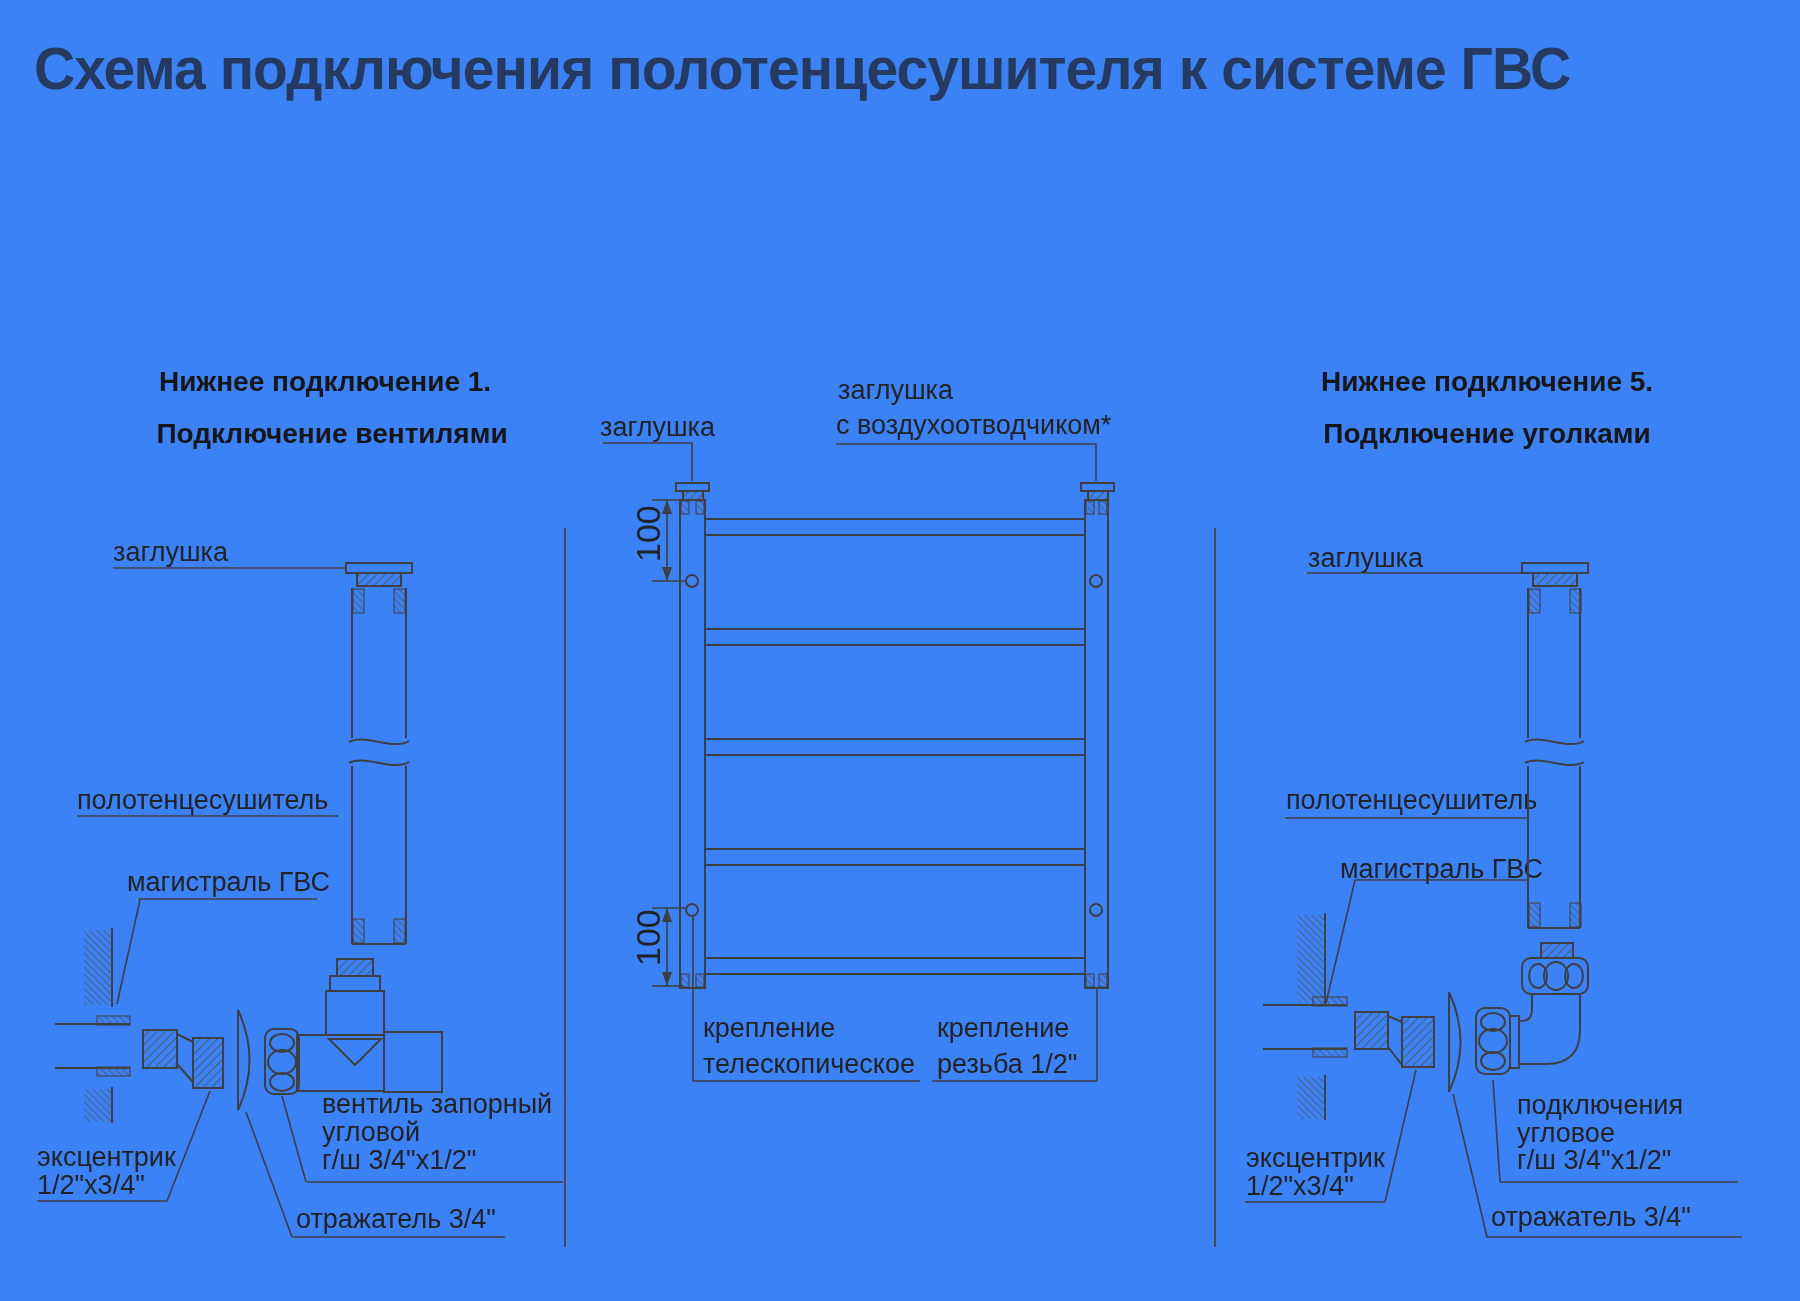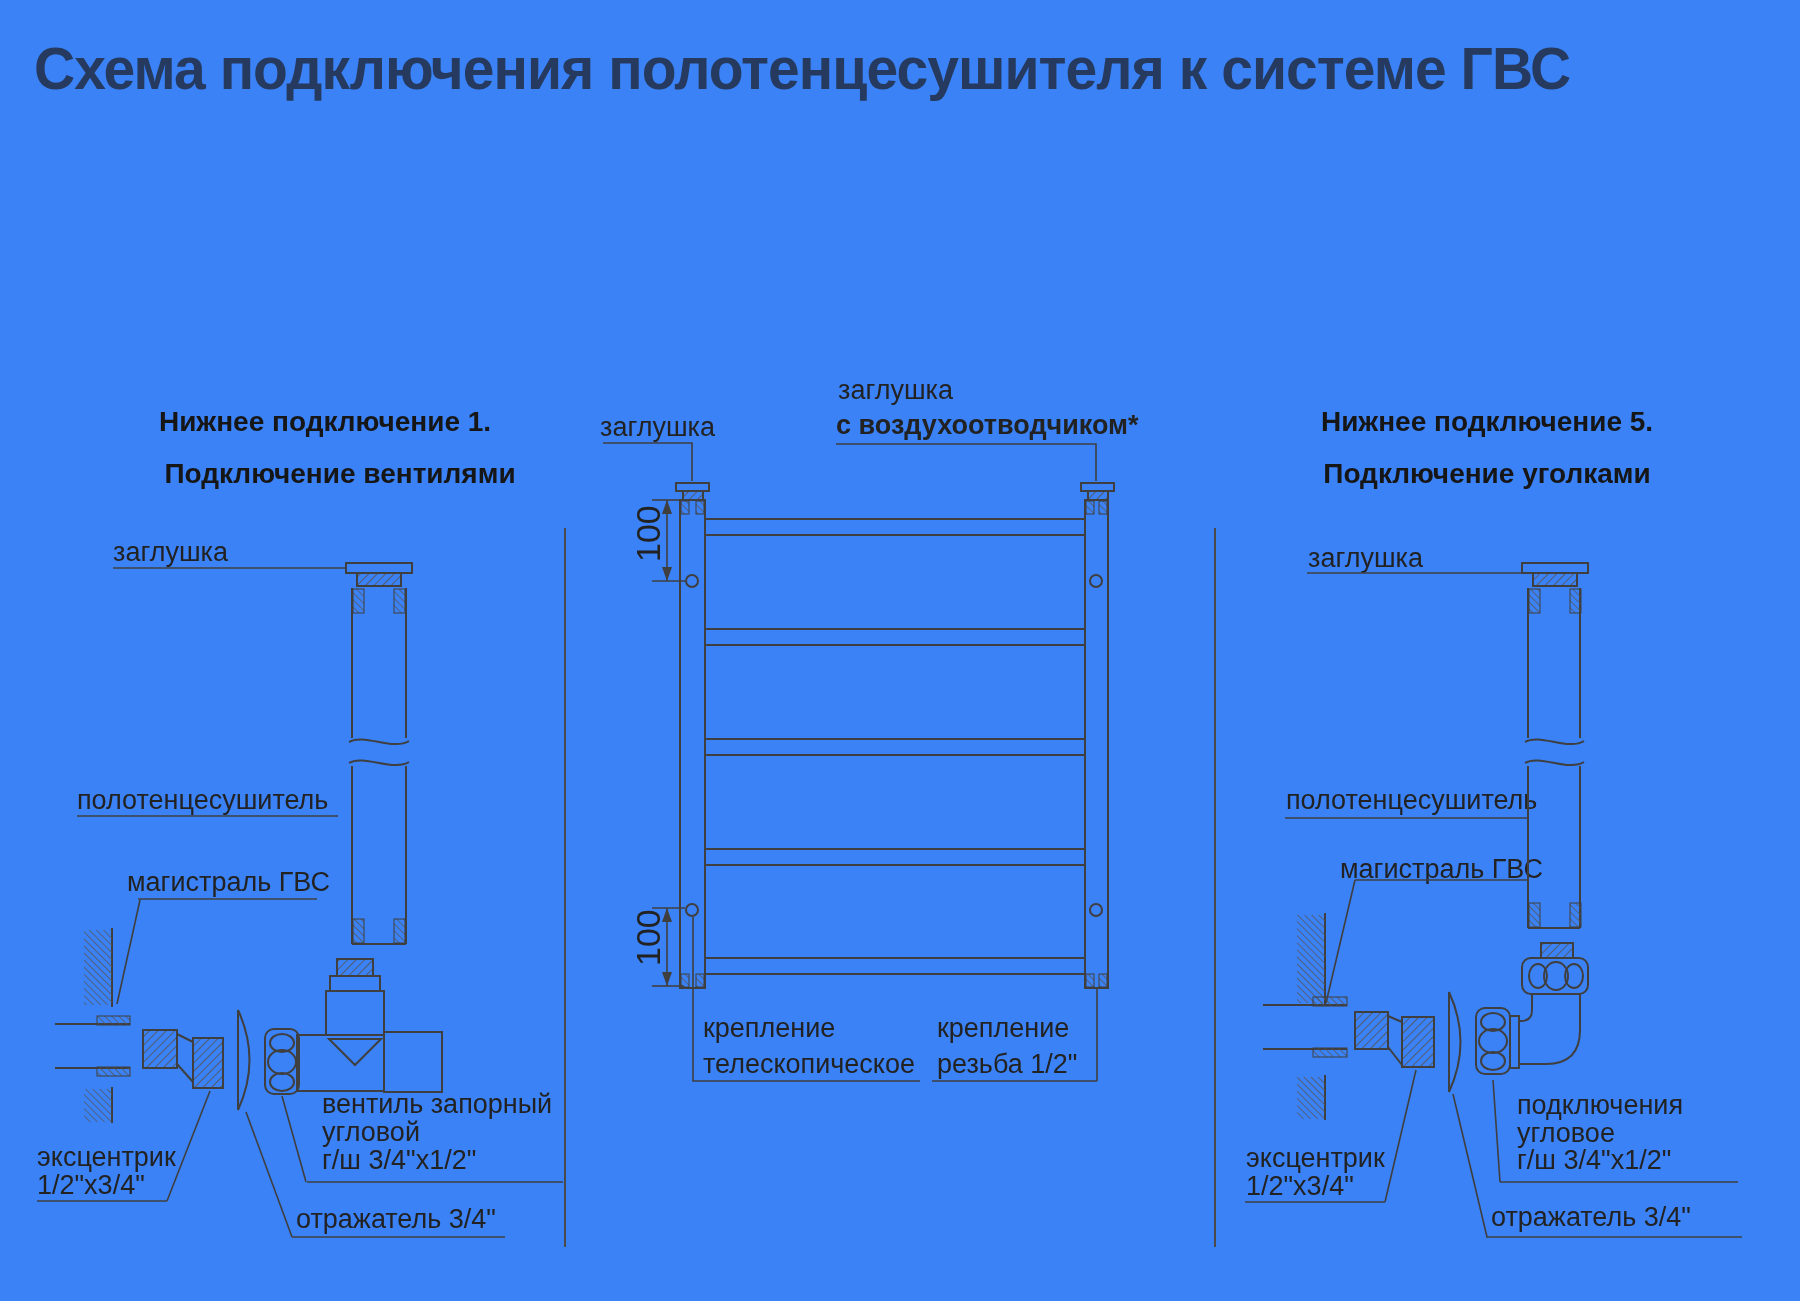--- a/index.html
+++ b/index.html
@@ -2,39 +2,39 @@
 <html><head>
 <meta charset="utf-8">
 <style>
   html,body{margin:0;padding:0;background:#fff;}
   #page{position:relative;width:1800px;height:1301px;background:#3b82f6;overflow:hidden;
         font-family:"Liberation Sans", sans-serif;}
   #page-title{position:absolute;left:34px;top:34px;width:1740px;
         font-size:60px;font-weight:bold;color:#253a5e;white-space:nowrap;
         transform:scaleX(0.95);transform-origin:left top;letter-spacing:-1px;}
   .hdr{position:absolute;width:440px;text-align:center;font-size:28px;font-weight:bold;
-       color:#161616;white-space:nowrap;margin-top:40px;}
+       color:#161616;white-space:nowrap;}
   .lbl{position:absolute;font-size:27px;color:#222;white-space:nowrap;line-height:1.05;text-align:right;}
   #diagram-svg{position:absolute;left:0;top:0;}
 </style>
 </head>
 <body>
 
 <div id="page">
 
   <div id="page-title">Схема подключения полотенцесушителя к системе ГВС</div>
 
   <div class="hdr" style="left:105px;top:366px;">Нижнее подключение 1.</div>
-  <div class="hdr" style="left:120px;top:418px;">Подключение вентилями</div>
+  <div class="hdr" style="left:112px;top:418px;">Подключение вентилями</div>
   <div class="hdr" style="left:1267px;top:366px;">Нижнее подключение 5.</div>
   <div class="hdr" style="left:1267px;top:418px;">Подключение уголками</div>
 
   <div class="lbl" style="left:600px;top:413px;">заглушка</div>
   <div class="lbl" style="left:838px;top:376px;">заглушка</div>
-  <div class="lbl" style="left:836px;top:411px;font-weight:bold;">с воздухоотводчиком*</div>
+  <div class="lbl" style="left:836px;top:411px;">с воздухоотводчиком*</div>
   <div class="lbl" style="left:703px;top:1014px;">крепление</div>
   <div class="lbl" style="left:703px;top:1050px;">телескопическое</div>
   <div class="lbl" style="left:937px;top:1014px;">крепление</div>
   <div class="lbl" style="left:937px;top:1050px;">резьба 1/2"</div>
 
   <div class="lbl" style="left:113px;top:538px;">заглушка</div>
   <div class="lbl" style="left:77px;top:786px;">полотенцесушитель</div>
   <div class="lbl" style="left:127px;top:868px;">магистраль ГВС</div>
   <div class="lbl" style="left:322px;top:1090px;">вентиль запорный</div>
   <div class="lbl" style="left:322px;top:1118px;">угловой</div>

